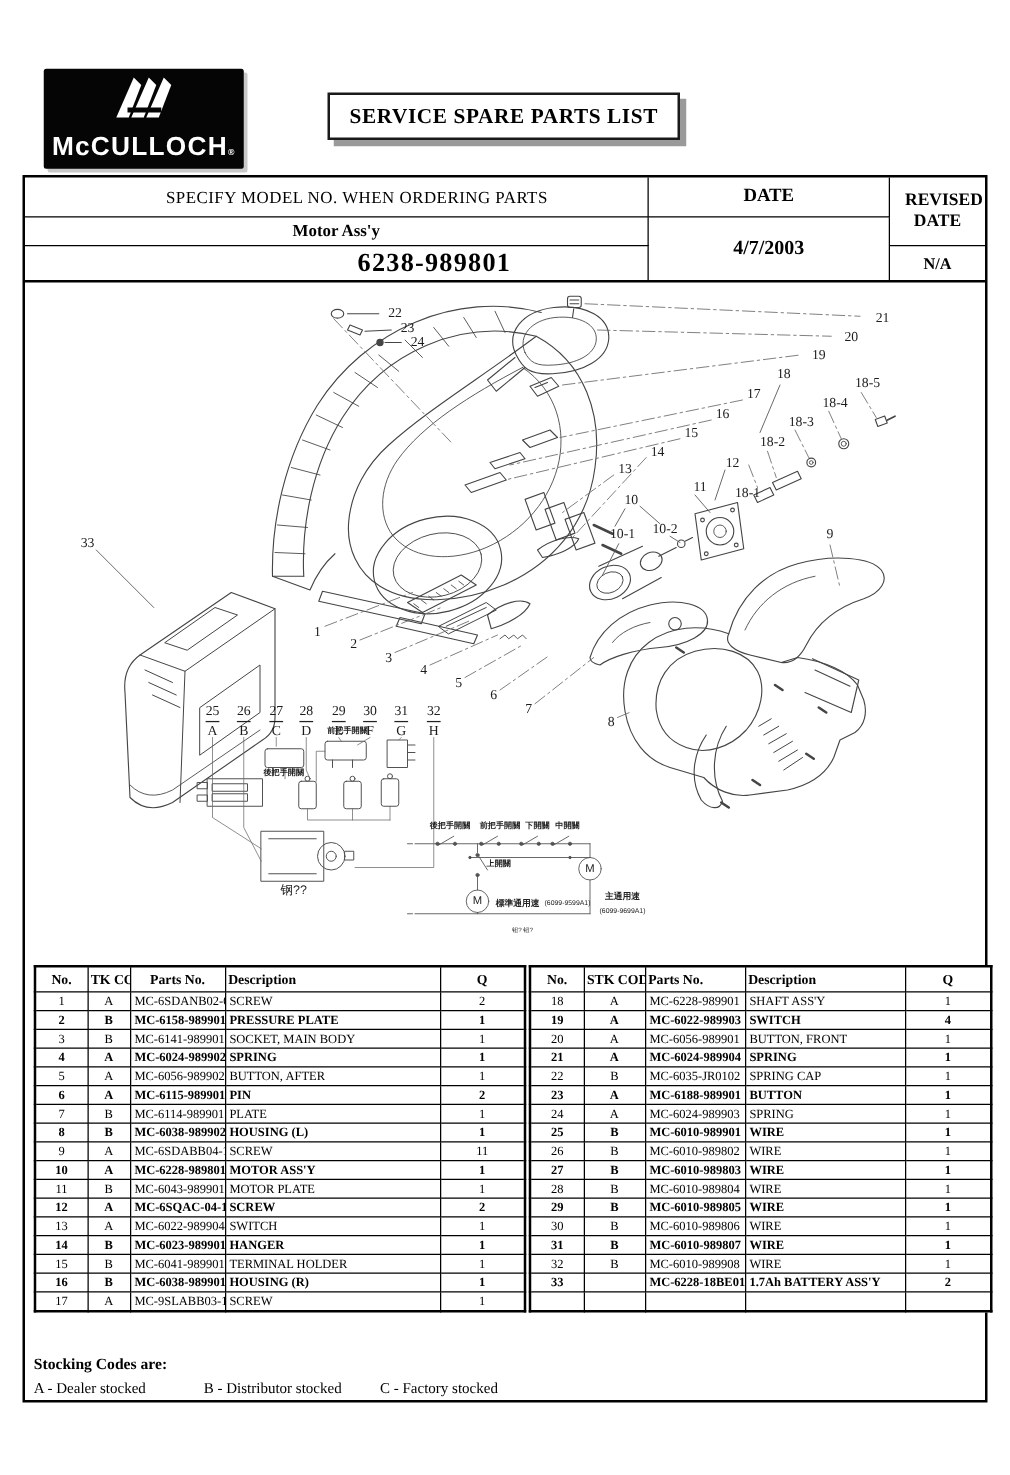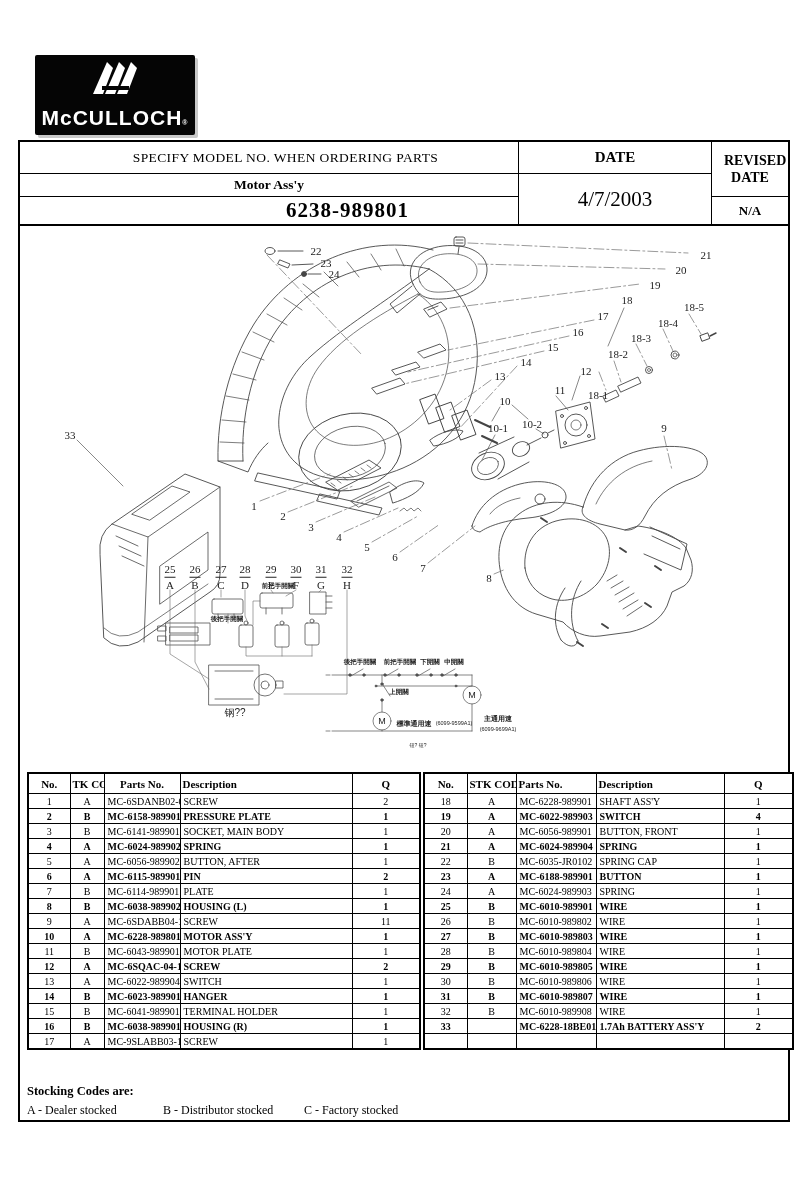--- a/index.html
+++ b/index.html
@@ -23,21 +23,21 @@
   
   .info{position:absolute;left:0;top:0;width:768px;height:82px;}
   .ic{position:absolute;display:flex;align-items:center;justify-content:center;box-sizing:border-box;}
   .b-b{border-bottom:1.5px solid #000;}
   .b-r{border-right:1.5px solid #000;}
   .specify{font-size:13.5px;letter-spacing:.4px;padding-left:33px;}
   .assembly{font-weight:bold;font-size:13.5px;}
   .model-label{font-weight:bold;font-size:15px;}
   .model-no{font-weight:bold;font-size:21px;letter-spacing:1px;}
   .date-label{font-weight:bold;font-size:15px;}
-  .date-val{font-weight:normal;font-size:21px;}
+  .date-val{font-weight:bold;font-size:16px;}
   .revised{font-weight:bold;font-size:14px;text-align:center;line-height:1.25;}
   .na{font-weight:bold;font-size:13px;}
   
   .diagram{position:absolute;left:0;top:82px;width:768px;height:546px;}
   .diagram svg{position:absolute;left:0;top:0;}
   .callout{position:absolute;transform:translate(-50%,-50%);font-size:11px;line-height:1;
         color:#1c1c1c;text-align:center;font-family:"Liberation Serif",serif;}
   .callout .ltr{display:block;border-top:1px solid #222;margin-top:2px;padding-top:1.5px;}
   .dlabel{position:absolute;transform:translate(-50%,-50%);white-space:nowrap;line-height:1;
         font-family:"Liberation Sans",sans-serif;color:#222;}
@@ -66,20 +66,23 @@
   <div class="logo">
     <svg width="52" height="36" viewBox="0 0 52 36">
       <polygon points="4,34 18,2 24,8 14,34" fill="#fff"></polygon>
       <polygon points="16,34 30,2 36,8 26,34" fill="#fff"></polygon>
       <polygon points="28,34 42,2 48,8 38,34" fill="#fff"></polygon>
       <polygon points="13,26 40,26 40,30 13,30" fill="#050505"></polygon>
     </svg>
     <div class="logo-text"><span>McCULLOCH</span><span class="reg">®</span></div>
   </div>
 
+  <div class="title-box">
+    <span>SERVICE SPARE PARTS LIST</span>
+  </div>
 
   <div class="frame">
 
     <div class="info">
       <div class="ic specify b-b b-r" style="left:0;top:0;width:499px;height:32px;">SPECIFY MODEL NO. WHEN ORDERING PARTS</div>
       <div class="ic assembly b-b b-r" style="left:0;top:32px;width:499px;height:23px;">Motor Ass'y</div>
       <div class="ic model-no b-r" style="left:157px;top:55px;width:342px;height:27px;">6238-989801</div>
       <div class="ic date-label b-b b-r" style="left:499px;top:0;width:193px;height:32px;">DATE</div>
       <div class="ic date-val b-r" style="left:499px;top:32px;width:193px;height:50px;">4/7/2003</div>
       <div class="ic revised b-b" style="left:692px;top:0;width:76px;height:55px;">

